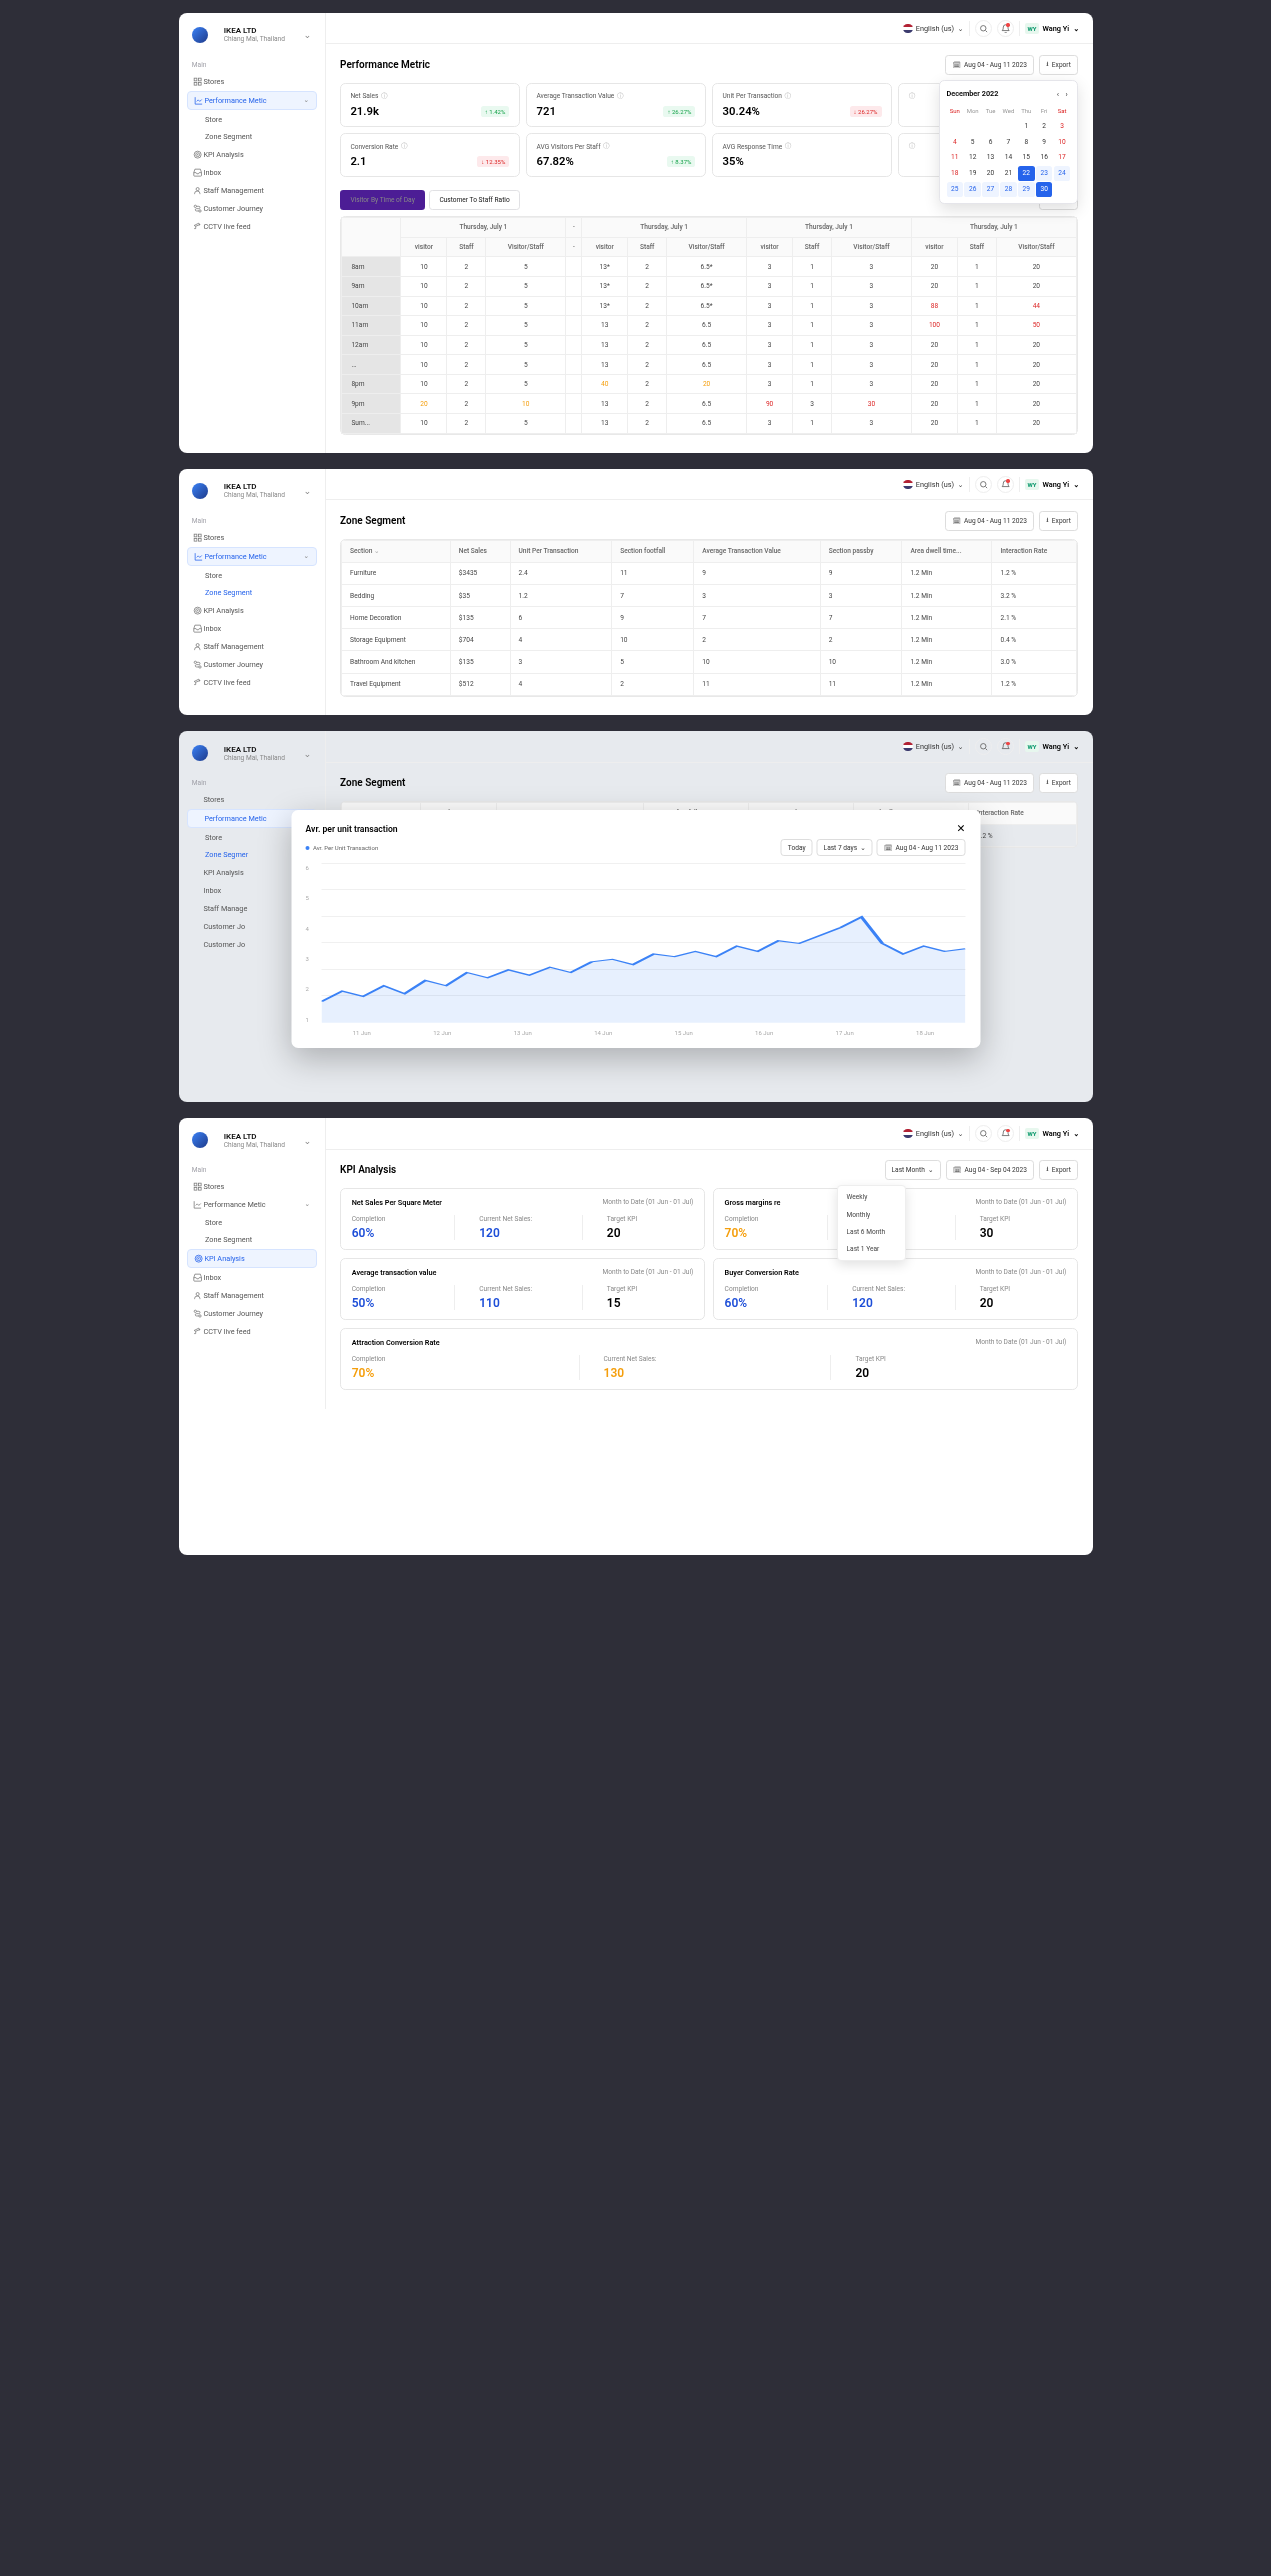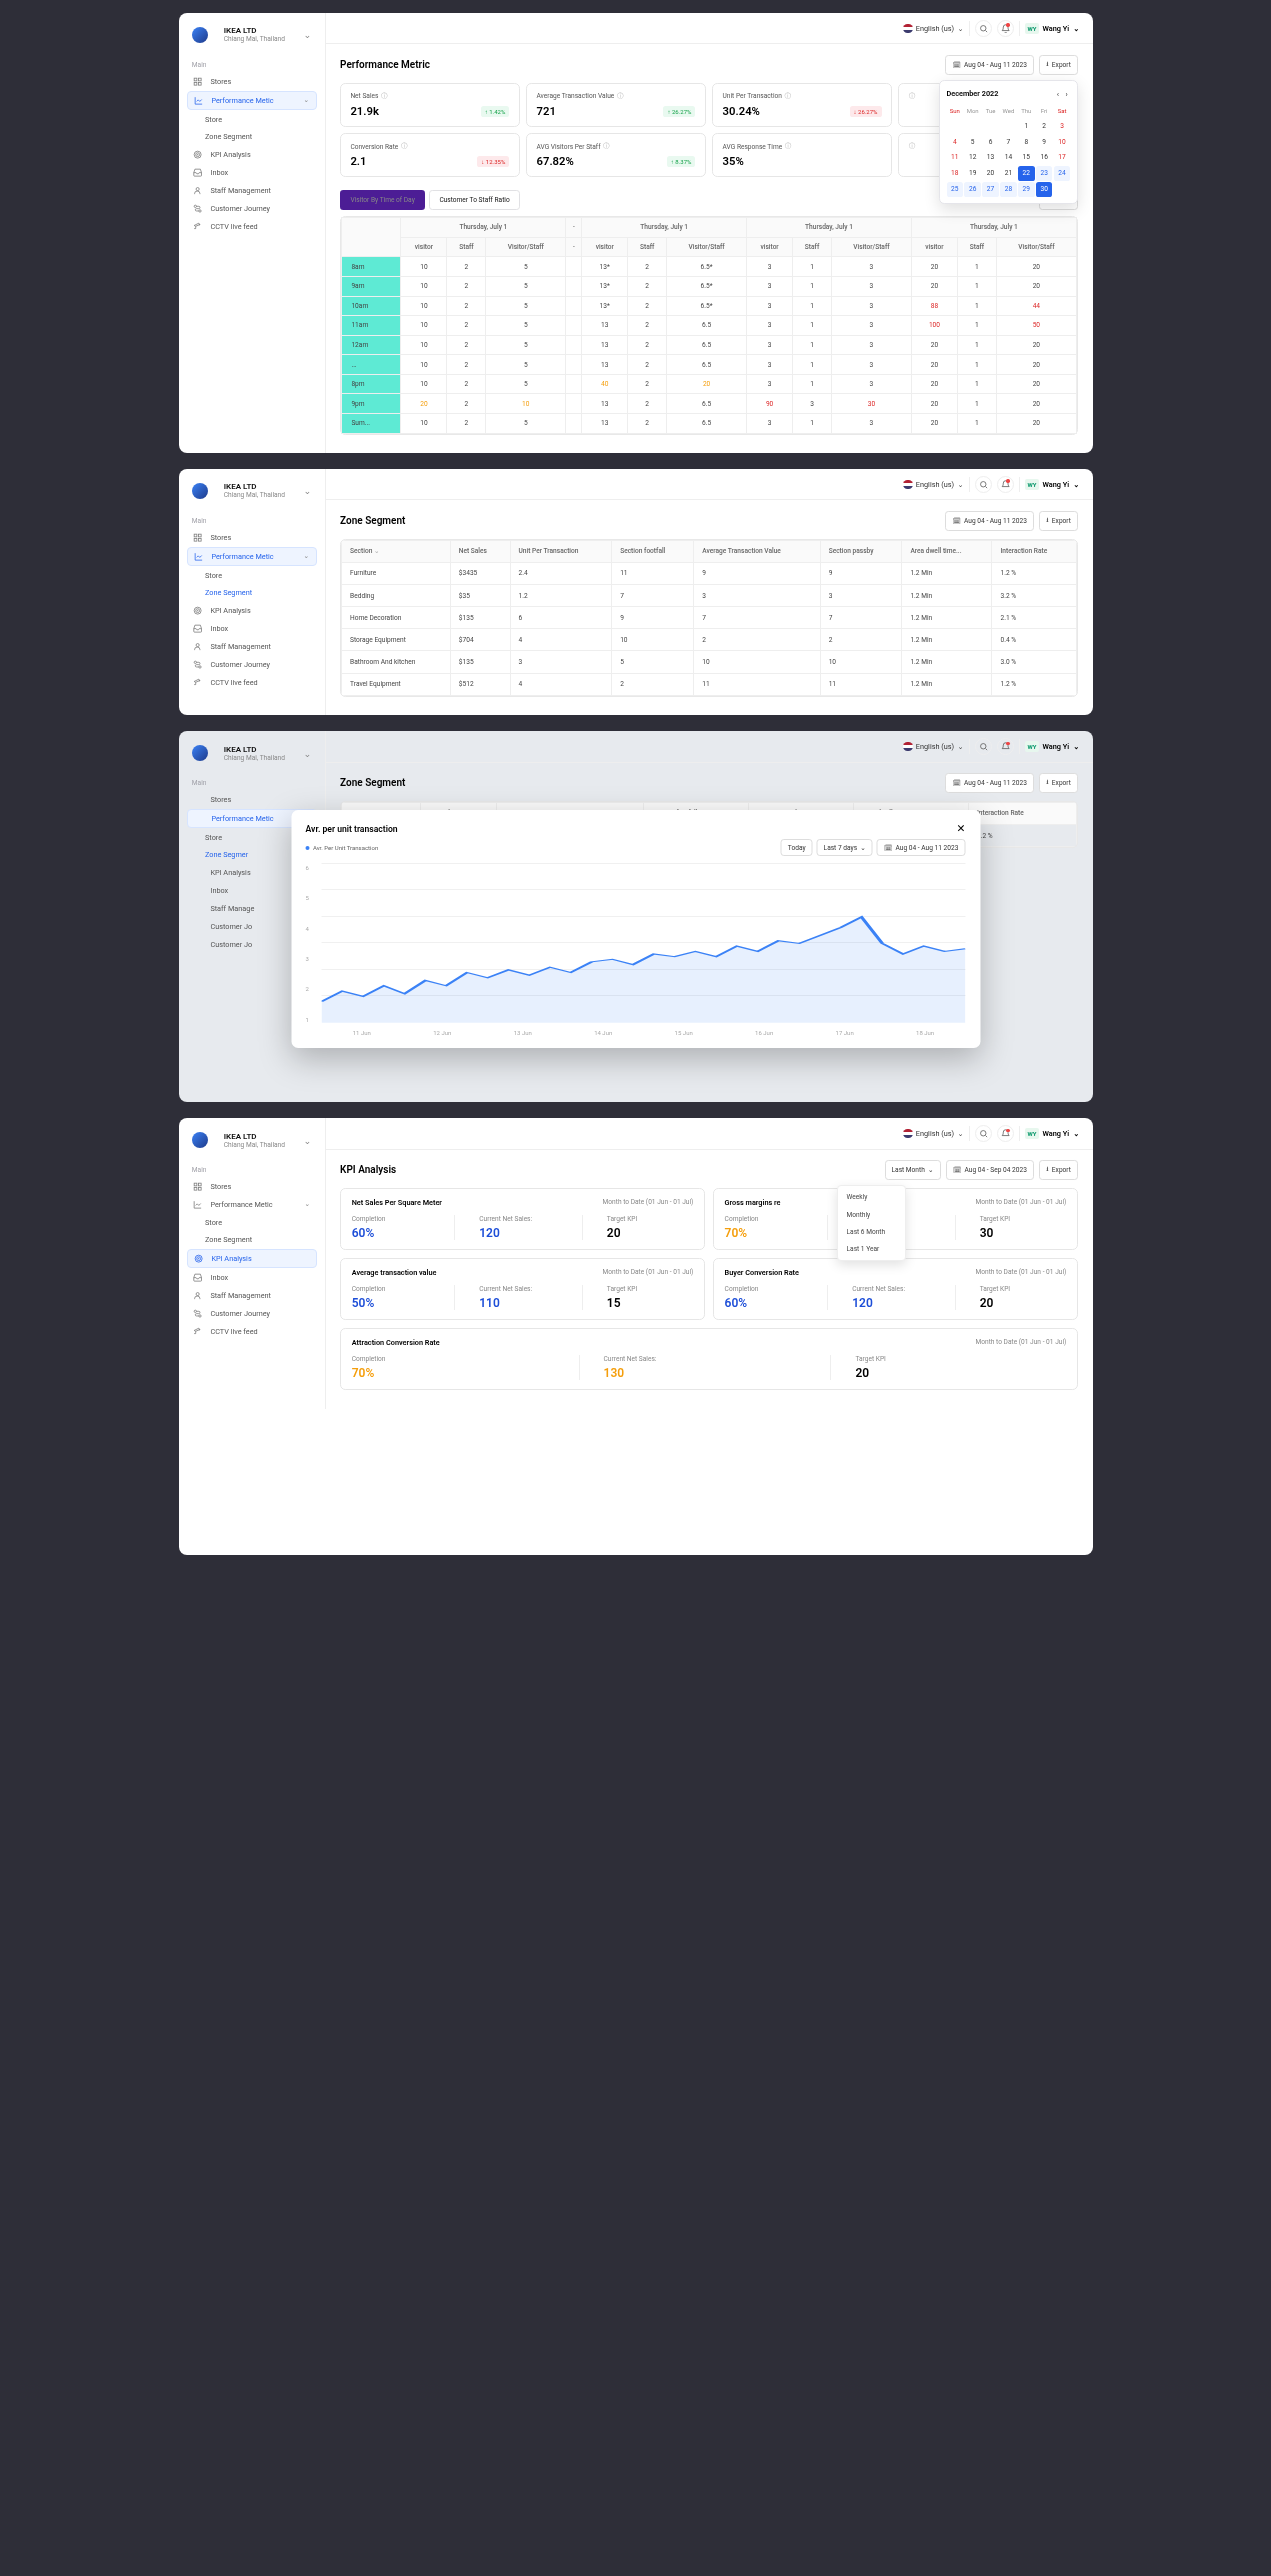--- a/index.html
+++ b/index.html
@@ -8,21 +8,21 @@
 .frame:nth-of-type(3){background:#E7EAEE}
 .layout{display:flex}
 .sidebar{width:146px;padding:10.6px 8px;flex-shrink:0}
 .brand{display:flex;align-items:center;gap:16px;padding:2.6px 5.3px 12px;position:relative}
 .brand-logo{width:16px;height:16px;border-radius:50%;background:linear-gradient(135deg,#3b82f6,#1e3a8a)}
 .brand-name{font-size:8px;font-weight:600;color:#111}
 .brand-sub{font-size:6.6px;color:#888}
 .brand-chev{position:absolute;right:5.3px;color:#888;font-size:9.3px}
 .nav-h{font-size:6.6px;color:#a0a0a8;margin:5.3px 5.3px 4px}
 .nav{display:flex;flex-direction:column;gap:0.7px}
-.nav-item{display:flex;align-items:center;gap:8px;padding:4px 6.6px;border-radius:4px;font-size:7.3px;color:#555;cursor:pointer}
+.nav-item{display:flex;align-items:center;gap:1px;padding:4px 6.6px;border-radius:4px;font-size:7.3px;color:#555;cursor:pointer}
 .nav-item.active{background:#eef4ff;color:#2563eb;border:0.7px solid #d6e4ff}
 .nav-item.sub{padding-left:18.5px;font-size:7.3px}
 .nav-ico{width:9.3px;height:9.3px;display:inline-flex;color:#777}
 .nav-item.active .nav-ico{color:#2563eb}
 .nav-item .chev{margin-left:auto;font-size:6.6px;color:#888}
 .main{flex:1;border-left:0.7px solid #eee;min-width:0}
 .topbar{display:flex;justify-content:flex-end;align-items:center;gap:5.3px;padding:6.6px 13.2px;border-bottom:0.7px solid #eee}
 .lang{display:flex;align-items:center;gap:3.3px;font-size:7.3px;color:#333}
 .lang-flag{width:9.3px;height:9.3px;border-radius:50%;background:linear-gradient(#b22234 33%,#fff 33% 66%,#3c3b6e 66%)}
 .ico-btn{width:17px;height:17px;border-radius:50%;display:flex;align-items:center;justify-content:center;color:#555;cursor:pointer;position:relative;border:0.7px solid #eee}
@@ -44,21 +44,21 @@
 .badge.up{background:#e9f9f0;color:#16a34a}
 .badge.down{background:#fde9eb;color:#dc2626}
 .info-ico{color:#bbb;font-size:6.6px}
 .tabs{display:flex;gap:4px;margin:6.6px 0}
 .tab{font-size:6.6px;padding:4.6px 9.3px;border-radius:3.3px;color:#888;cursor:pointer;border:0.7px solid transparent;background:#4c1d95}
 .tab.active{background:#fff;color:#111;border-color:#e1e1e4}
 .table-wrap{border:0.7px solid #e8e8e8;border-radius:5.3px}
 table{width:100%;border-collapse:collapse;font-size:6.6px}
 th,td{border:0.7px solid #eee;padding:5.3px 2.6px;text-align:center;color:#444}
 th{background:#fafafa;font-weight:500;color:#666}
-td.time{text-align:left;padding-left:9.3px;background:#5eead4}
+td.time{text-align:left;padding-left:9.3px;background:#e5e5e5}
 .red{color:#dc2626}
 .orange{color:#f59e0b}
 .datepicker{position:absolute;background:#fff;border:0.7px solid #e5e5ea;border-radius:5.3px;box-shadow:0 5.3px 16px rgba(0,0,0,.12);top:36px;right:14.6px;width:139px;padding:6.6px;z-index:5}
 .dp-head{display:flex;align-items:center;justify-content:space-between;font-size:7.3px;font-weight:600;margin-bottom:5.3px}
 .dp-nav{display:flex;gap:1.3px}
 .dp-nav span{cursor:pointer;padding:1.3px 2.6px;color:#555}
 .dp-grid{display:grid;grid-template-columns:repeat(7,1fr);gap:1.3px;text-align:center}
 .dp-dow{font-size:6px;color:#999;padding:2.6px 0}
 .dp-dow.sun,.dp-dow.sat{color:#dc2626}
 .dp-cell{font-size:6.6px;padding:3.3px 0;border-radius:2.6px;color:#333;cursor:pointer}

